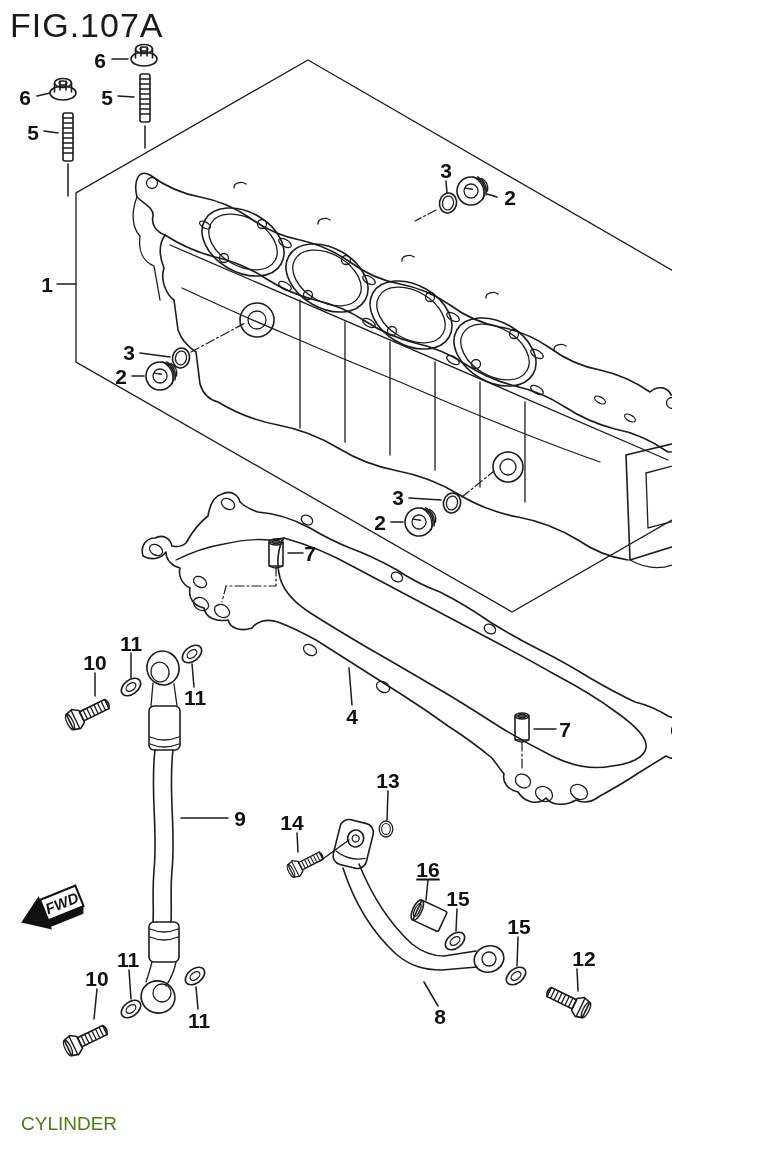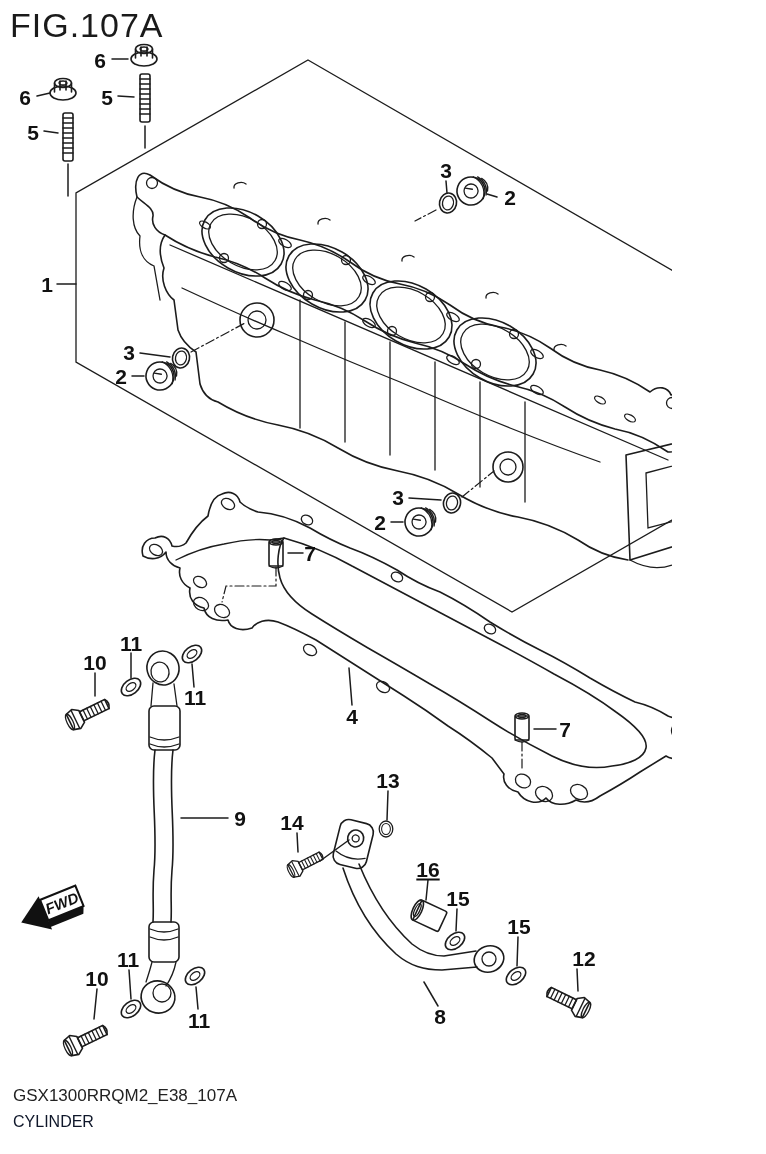--- a/index.html
+++ b/index.html
@@ -10,21 +10,21 @@
   .fig-title{
     position:absolute;left:10px;top:6px;font-size:34px;font-weight:500;
     letter-spacing:1px;color:#1a1a1a;white-space:nowrap;
   }
   .diagram-svg{position:absolute;left:0;top:0;width:766px;height:1154px;}
   .callout{
     position:absolute;transform:translate(-50%,-50%);
     font-size:21px;font-weight:700;color:#111;line-height:1;white-space:nowrap;
   }
   .footer-code{position:absolute;left:13px;top:1086px;font-size:17px;color:#222;}
-  .footer-name{position:absolute;left:13px;top:1113px;font-size:16px;color:#0f172a;}
+  .footer-name{position:absolute;left:21px;top:1113px;font-size:19px;color:#4d7c0f;}
   .page-code{position:absolute;left:733px;top:1121px;font-size:15px;color:#222;text-decoration:underline;}
   svg *{vector-effect:none;}
   .ln{fill:none;stroke:#1c1c1c;stroke-width:1.6;stroke-linecap:round;stroke-linejoin:round;}
   .thin{fill:none;stroke:#1c1c1c;stroke-width:1.3;stroke-linecap:round;}
   .lead{fill:none;stroke:#1c1c1c;stroke-width:1.5;stroke-linecap:round;}
   .dash{fill:none;stroke:#1c1c1c;stroke-width:1.2;stroke-dasharray:9 3 2 3;stroke-linecap:round;}
 </style>
 </head>
 <body>
 
@@ -348,17 +348,16 @@
       <span class="callout" style="left: 428px; top: 869px; text-decoration: underline;">16</span>
       <span class="callout" style="left: 458px; top: 898px;">15</span>
       <span class="callout" style="left: 519px; top: 926px;">15</span>
       <span class="callout" style="left: 440px; top: 1016px;">8</span>
       <span class="callout" style="left: 578px; top: 958px; margin-left: 6px;">12</span>
       <span class="callout" style="left: 97px; top: 978px;">10</span>
       <span class="callout" style="left: 128px; top: 959px;">11</span>
       <span class="callout" style="left: 199px; top: 1020px;">11</span>
     </div>
 
-  <div class="footer-code">GSX1300RRQM2_E38_107A</div>
   <div class="footer-name">CYLINDER</div>
   <div class="page-code">GS</div>
 
 </div>
 
 </body></html>

